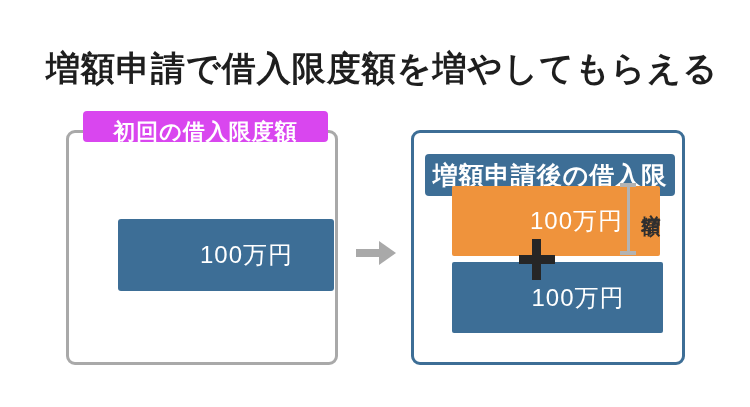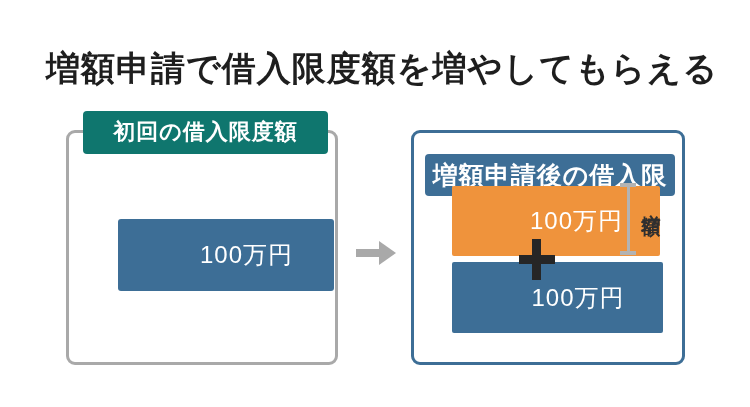--- a/index.html
+++ b/index.html
@@ -15,21 +15,21 @@
   
   .panel-border{
     position:absolute;box-sizing:border-box;background:#ffffff;border-radius:9px;
   }
   .panel-border.left{left:66px;top:130px;width:272px;height:235px;border:3px solid #a9a9a9;}
   .panel-border.right{left:411px;top:130px;width:274px;height:235px;border:3px solid #3d6e96;}
   .panel-header{
     position:absolute;box-sizing:border-box;border-radius:4px;
     color:#ffffff;font-weight:700;text-align:center;
   }
-  .panel-header.gray{left:83px;top:111px;width:245px;height:43px;background:#0f766e;font-size:22px;line-height:41px;letter-spacing:1px;}
+  .panel-header.gray{left:83px;top:111px;width:245px;height:31px;background:#d946ef;font-size:22px;line-height:41px;letter-spacing:1px;}
   .panel-header.blue{left:425px;top:110px;width:250px;height:42px;background:#3d6e96;font-size:25px;line-height:42px;letter-spacing:1px;margin-top:44px;}
   .amount-box{
     position:absolute;border-radius:3px;color:#ffffff;
     font-size:24px;font-weight:400;text-align:center;letter-spacing:1px;padding-left:41px;
   }
   .amount-box.blue1{left:118px;top:219px;width:175px;height:72px;background:#3d6e96;line-height:72px;}
   .amount-box.orange{left:452px;top:186px;width:167px;height:70px;background:#ef933c;line-height:70px;border-radius:2px;}
   .amount-box.blue2{left:452px;top:262px;width:170px;height:71px;background:#3d6e96;line-height:71px;border-radius:2px;}
   
   .arrow{position:absolute;left:356px;top:240px;width:40px;height:26px;}

